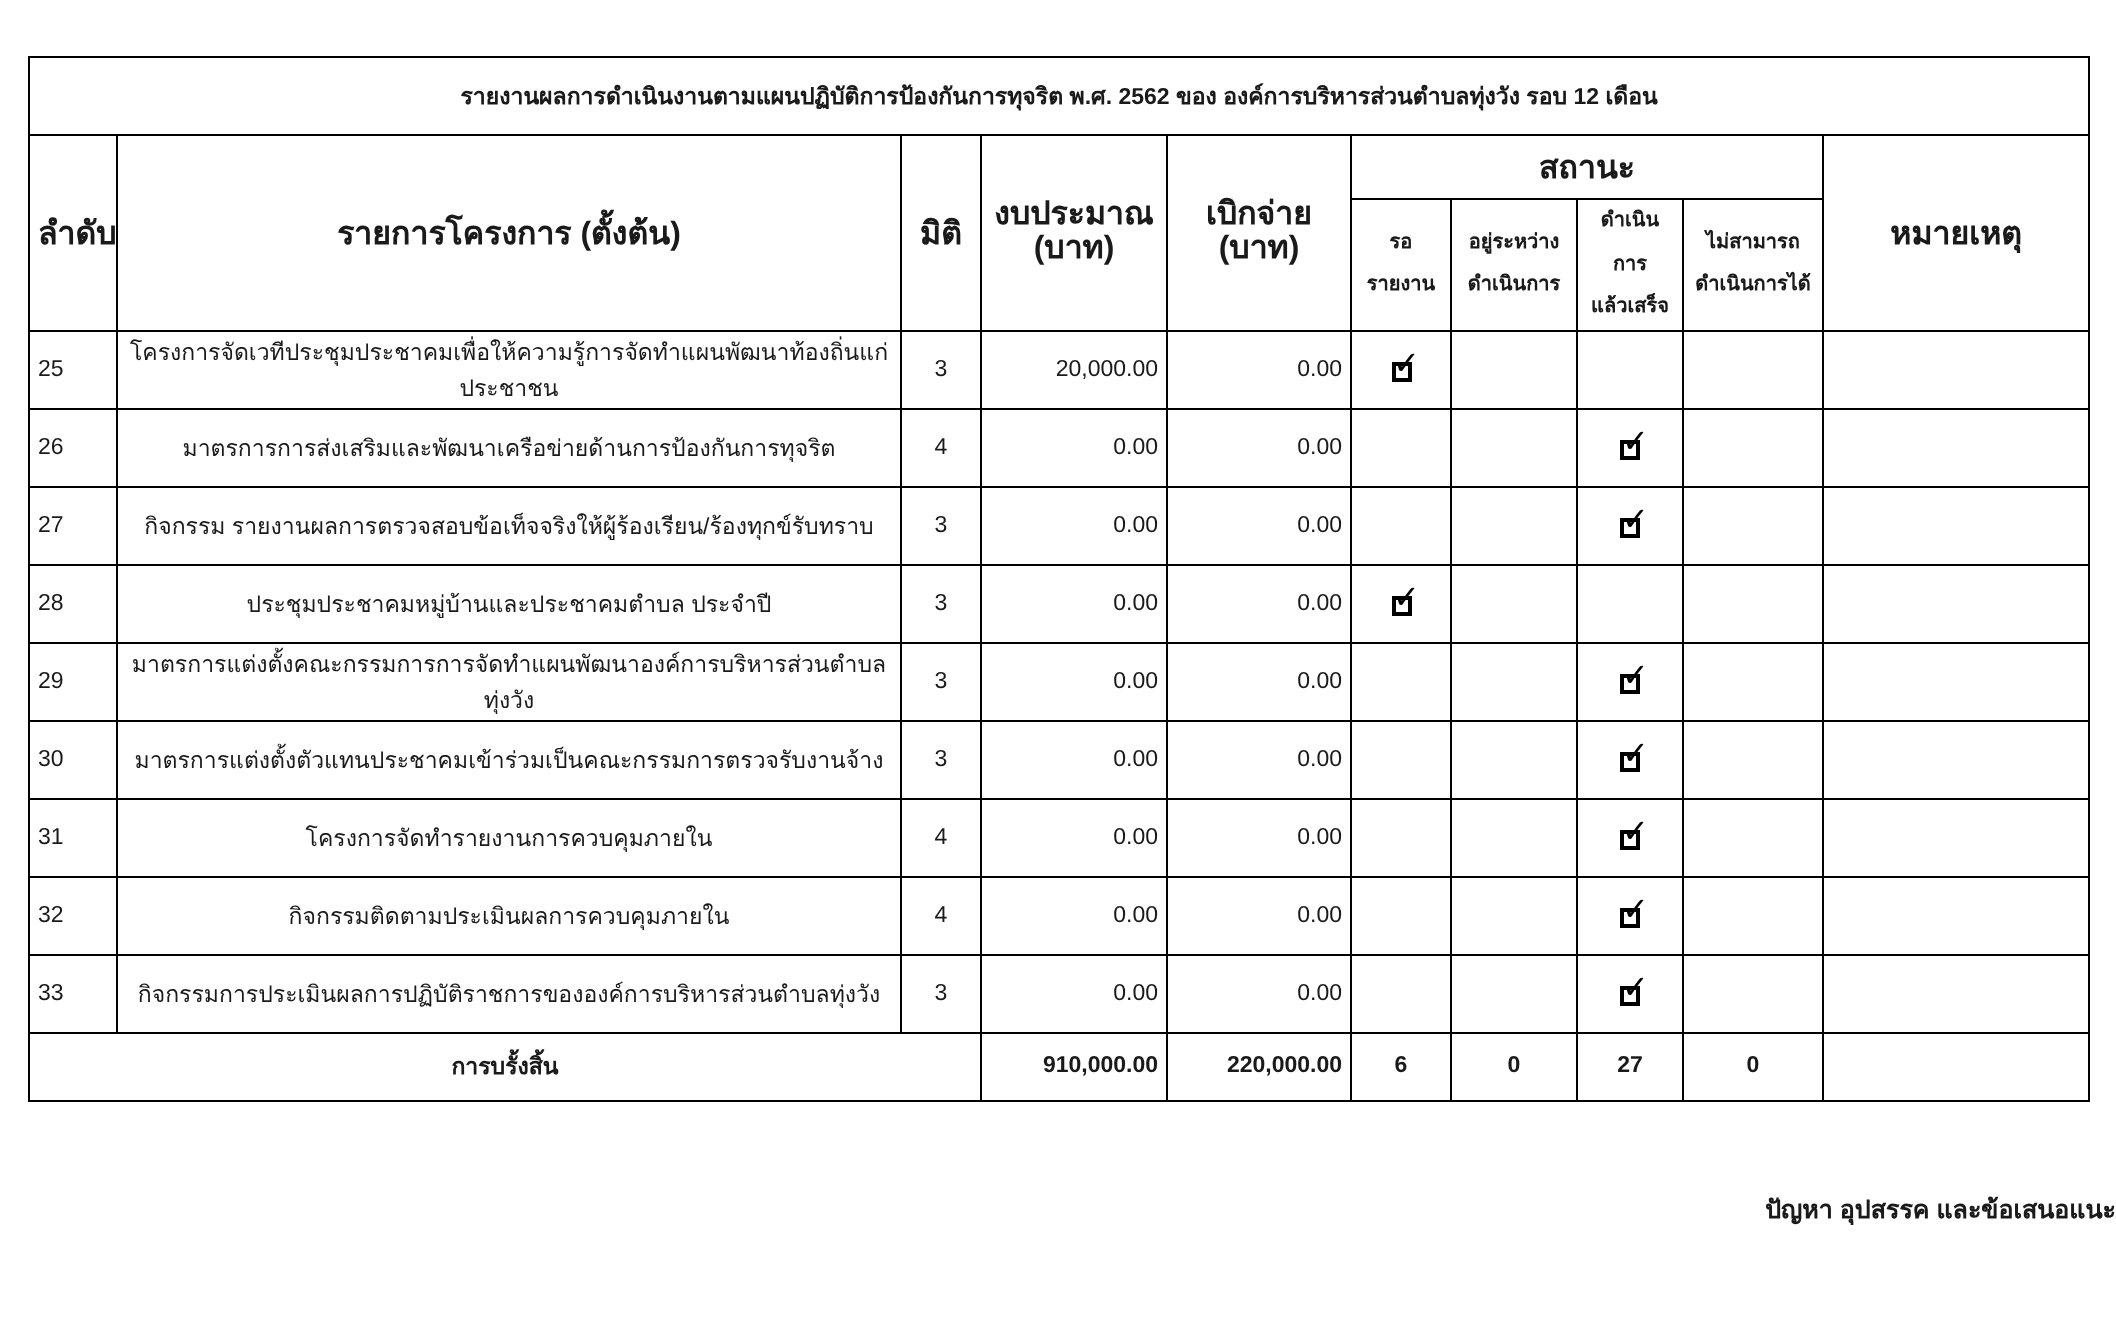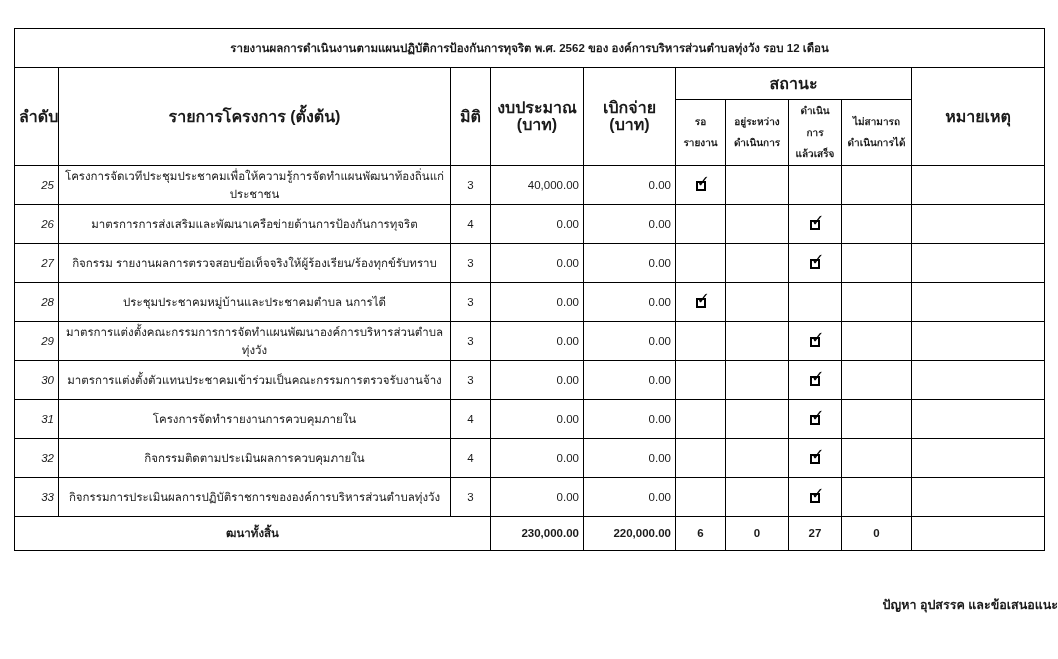--- a/index.html
+++ b/index.html
@@ -31,21 +31,21 @@
     font-size: 12px;
   }
   tr.hdr-top td { font-weight: bold; text-align: center; font-size: 16px; }
   tr.hdr-top { height: 32px; }
   tr.hdr-sub { height: 58px; }
   tr.hdr-sub td { font-weight: bold; text-align: center; font-size: 10px; line-height: 2.15; }
   td.hdr-2line div { line-height: 1.1; }
   td.hdr-2line div.l2 { margin-top: 0; }
   td.hdr-wait { vertical-align: middle; padding-top: 14px; }
   tr.data-row { height: 39px; }
-  td.c-order { text-align: right; font-style: italic; }
+  td.c-order { text-align: left; }
   td.c-project { text-align: center; padding-left: 7px; }
   td.c-dim { text-align: center; }
   td.c-num { text-align: right; padding-right: 8px; }
   td.c-status { text-align: center; vertical-align: top; }
   tr.total-row { height: 34px; }
   tr.total-row td { font-weight: bold; }
   td.total-label { text-align: center; font-size: 12px; }
   td.total-count { text-align: center; }
   .chk {
     position: relative;
@@ -117,21 +117,21 @@
       </td>
       <td>
         <div>ไม่สามารถ</div>
         <div>ดำเนินการได้</div>
       </td>
     </tr>
     <tr class="data-row">
     <td class="c-order">25</td>
     <td class="c-project">โครงการจัดเวทีประชุมประชาคมเพื่อให้ความรู้การจัดทำแผนพัฒนาท้องถิ่นแก่ประชาชน</td>
     <td class="c-dim">3</td>
-    <td class="c-num">40,000.00</td>
+    <td class="c-num">20,000.00</td>
     <td class="c-num">0.00</td>
     <td class="c-status"><span class="chk"><span class="tick">✓</span></span></td>
     <td class="c-status"></td>
     <td class="c-status"></td>
     <td class="c-status"></td>
     <td></td>
   </tr>
       <tr class="data-row">
     <td class="c-order">26</td>
     <td class="c-project">มาตรการการส่งเสริมและพัฒนาเครือข่ายด้านการป้องกันการทุจริต</td>
@@ -151,21 +151,21 @@
     <td class="c-num">0.00</td>
     <td class="c-num">0.00</td>
     <td class="c-status"></td>
     <td class="c-status"></td>
     <td class="c-status"><span class="chk"><span class="tick">✓</span></span></td>
     <td class="c-status"></td>
     <td></td>
   </tr>
       <tr class="data-row">
     <td class="c-order">28</td>
-    <td class="c-project">ประชุมประชาคมหมู่บ้านและประชาคมตำบล นการไดี</td>
+    <td class="c-project">ประชุมประชาคมหมู่บ้านและประชาคมตำบล ประจำปี</td>
     <td class="c-dim">3</td>
     <td class="c-num">0.00</td>
     <td class="c-num">0.00</td>
     <td class="c-status"><span class="chk"><span class="tick">✓</span></span></td>
     <td class="c-status"></td>
     <td class="c-status"></td>
     <td class="c-status"></td>
     <td></td>
   </tr>
       <tr class="data-row">
@@ -222,22 +222,22 @@
     <td class="c-dim">3</td>
     <td class="c-num">0.00</td>
     <td class="c-num">0.00</td>
     <td class="c-status"></td>
     <td class="c-status"></td>
     <td class="c-status"><span class="chk"><span class="tick">✓</span></span></td>
     <td class="c-status"></td>
     <td></td>
   </tr>
       <tr class="total-row" id="total-row">
-      <td class="total-label" colspan="3">ฒนาทั้งสิ้น</td>
-      <td class="c-num">230,000.00</td>
+      <td class="total-label" colspan="3">การบรั้งสิ้น</td>
+      <td class="c-num">910,000.00</td>
       <td class="c-num">220,000.00</td>
       <td class="total-count">6</td>
       <td class="total-count">0</td>
       <td class="total-count">27</td>
       <td class="total-count">0</td>
       <td></td>
     </tr>
   </tbody>
 </table>
 

